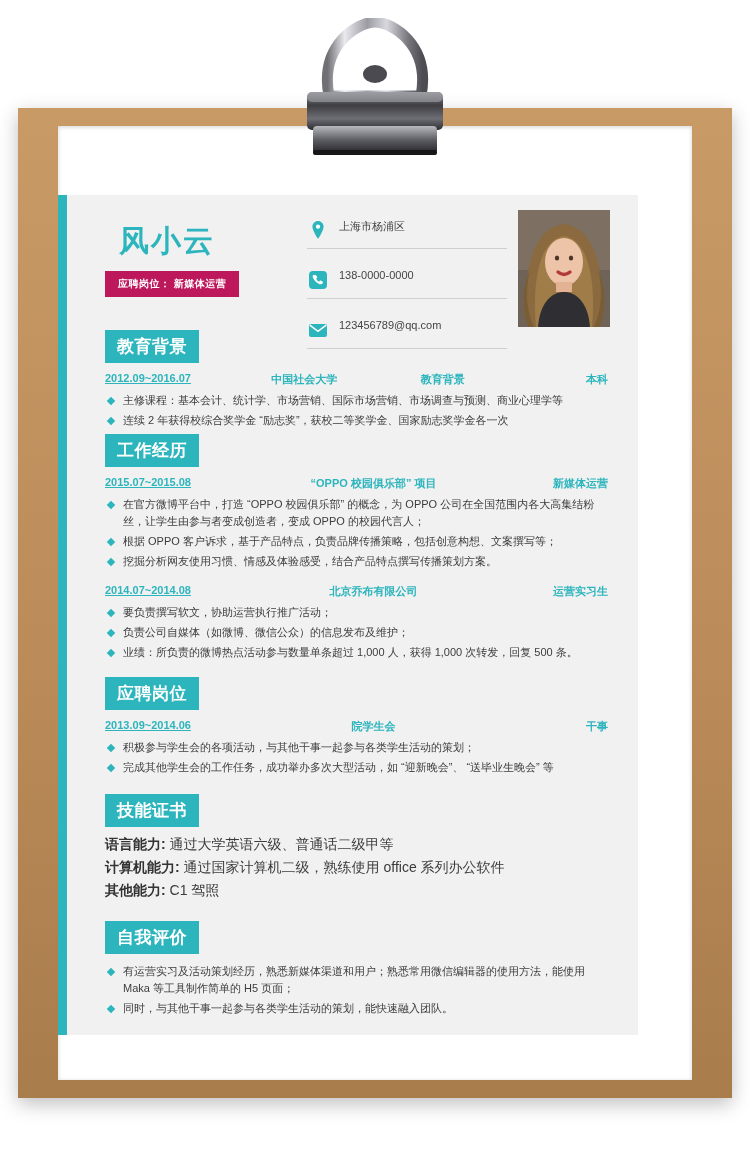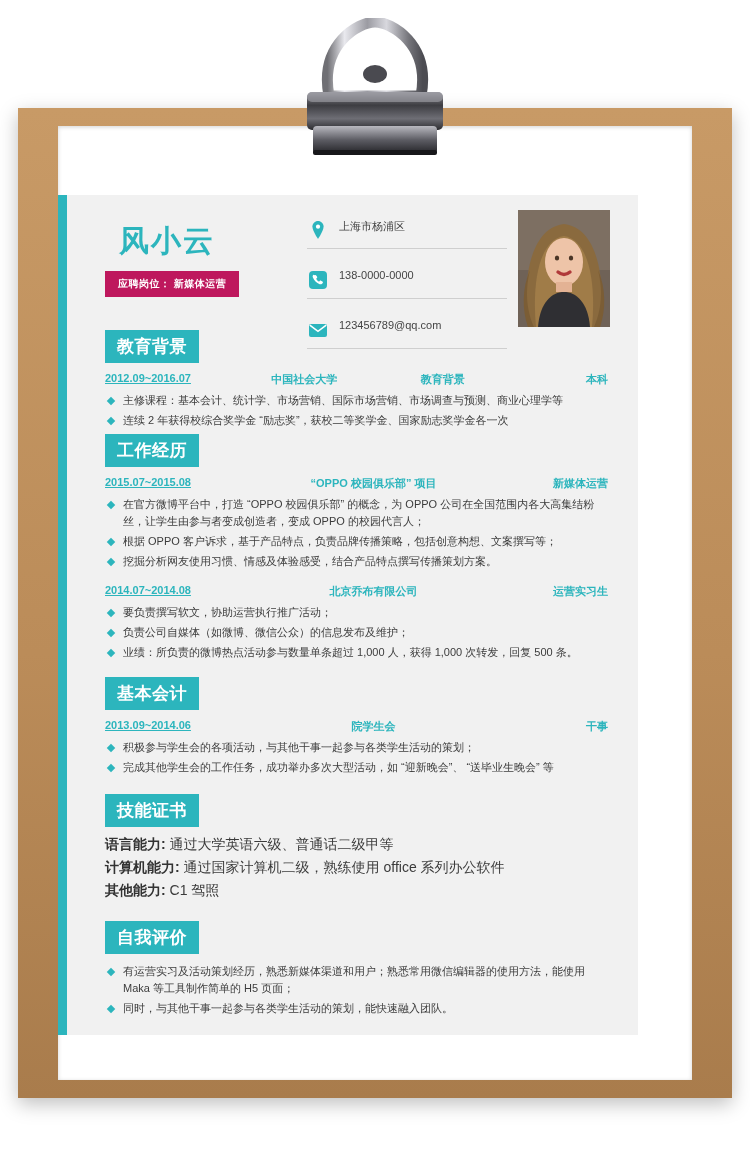--- a/index.html
+++ b/index.html
@@ -266,21 +266,21 @@
         <span class="c3">运营实习生</span>
       </div>
       <ul class="bul">
         <li>要负责撰写软文，协助运营执行推广活动；</li>
         <li>负责公司自媒体（如微博、微信公众）的信息发布及维护；</li>
         <li>业绩：所负责的微博热点活动参与数量单条超过 1,000 人，获得 1,000 次转发，回复 500 条。</li>
       </ul>
     </div>
 
     <div class="sec" style="margin-top:16px;">
-      <div class="sec-title">基本会计</div>
+      <div class="sec-title">应聘岗位</div>
       <div class="row3">
         <span class="c1">2013.09~2014.06</span>
         <span class="c2">院学生会</span>
         <span class="c3">干事</span>
       </div>
       <ul class="bul">
         <li>积极参与学生会的各项活动，与其他干事一起参与各类学生活动的策划；</li>
         <li>完成其他学生会的工作任务，成功举办多次大型活动，如 “迎新晚会”、 “送毕业生晚会” 等</li>
       </ul>
     </div>

